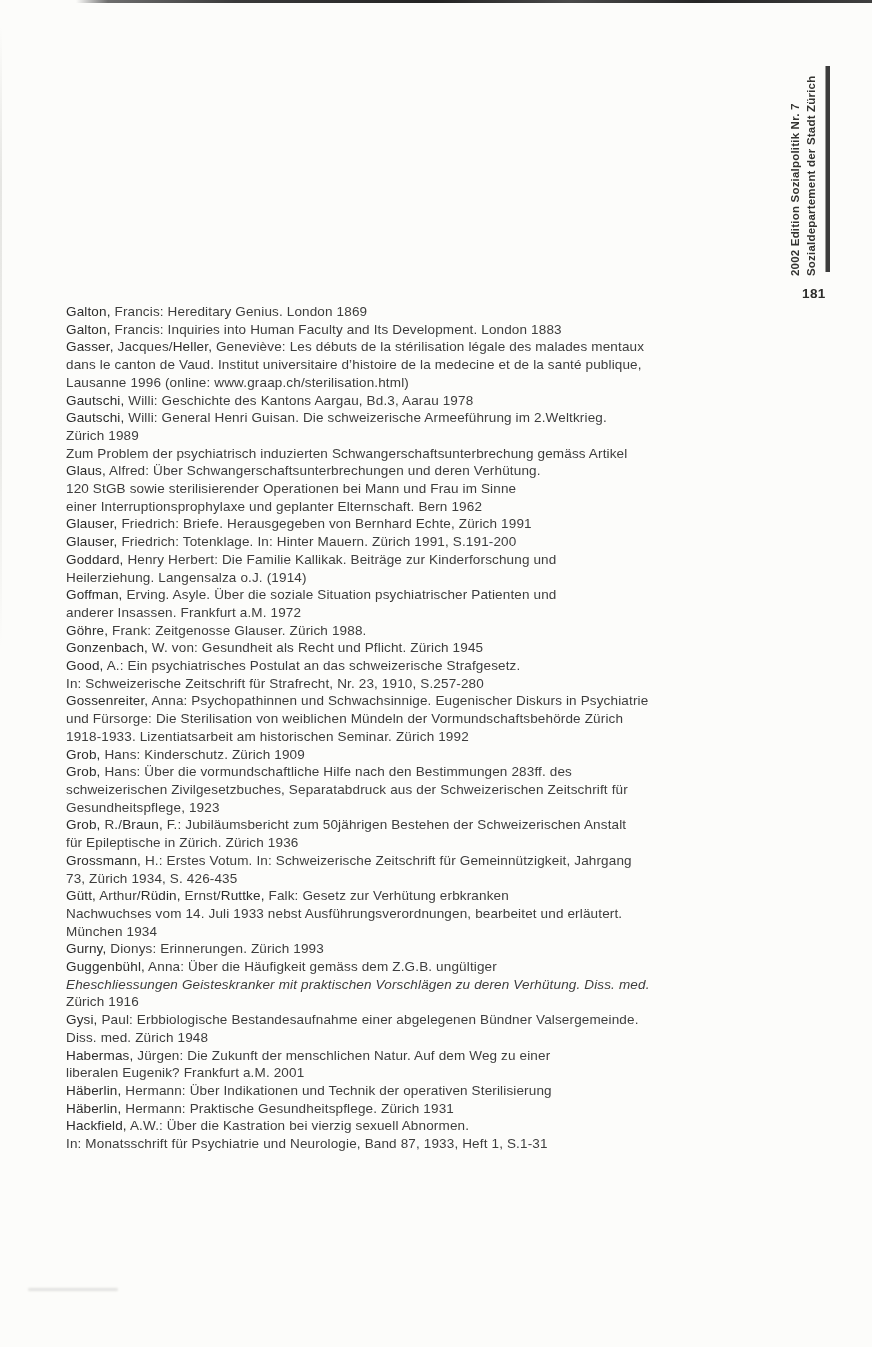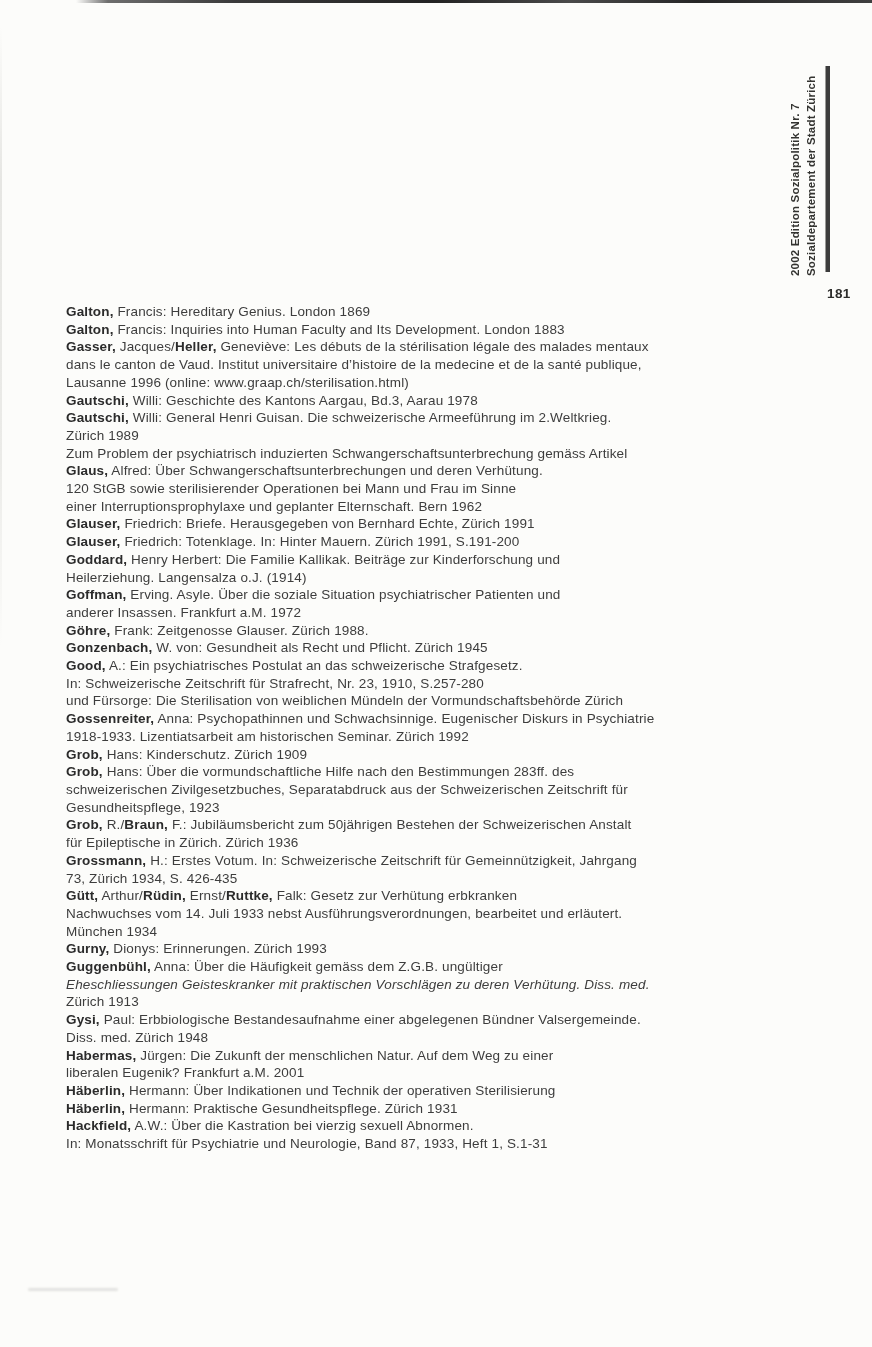--- a/index.html
+++ b/index.html
@@ -24,37 +24,37 @@
   .scan-smudge{
     position:absolute;left:28px;top:1288px;width:90px;height:3px;
     background:rgba(150,150,148,0.25);filter:blur(1px);border-radius:2px;
   }
   
   .bib{
     position:absolute;left:66px;top:303px;width:700px;
     font-size:13.5px;line-height:17.7px;letter-spacing:0.15px;
     color:#3d3d3d;
   }
-  .bib .b{font-weight:bold;color:#2b2b2b;}
+  .bib .b{font-weight:normal;color:#2b2b2b;}
   .bib .i{font-style:italic;}
   
   .sidebar-rot{
     position:absolute;transform:rotate(-90deg);transform-origin:0 0;
     white-space:nowrap;font-weight:bold;font-size:11.5px;line-height:13px;
     letter-spacing:0.2px;color:#333330;
   }
   #sb1{left:789px;top:276px;}
   #sb2{left:805px;top:276px;}
   .rule{
     position:absolute;left:825px;top:66px;width:4px;height:206px;
     background:#3c3c3c;border-left:1px solid #9a9a97;
   }
   .pagenum{
     position:absolute;left:802px;top:286px;
-    font-weight:bold;font-size:13.5px;letter-spacing:0.4px;color:#2d2d2b;margin-left:25px;
+    font-weight:bold;font-size:13.5px;letter-spacing:0.4px;color:#2d2d2b;
   }
 </style>
 </head>
 <body>
 
 <div class="page">
   <div class="scan-top"></div>
   <div class="scan-left"></div>
   <div class="scan-smudge"></div>
 
@@ -74,38 +74,38 @@
       <div class="bib-line"><span class="b">Glauser,</span><span> Friedrich: Briefe. Herausgegeben von Bernhard Echte, Zürich 1991</span></div>
       <div class="bib-line"><span class="b">Glauser,</span><span> Friedrich: Totenklage. In: Hinter Mauern. Zürich 1991, S.191-200</span></div>
       <div class="bib-line"><span class="b">Goddard,</span><span> Henry Herbert: Die Familie Kallikak. Beiträge zur Kinderforschung und</span></div>
       <div class="bib-line"><span>Heilerziehung. Langensalza o.J. (1914)</span></div>
       <div class="bib-line"><span class="b">Goffman,</span><span> Erving. Asyle. Über die soziale Situation psychiatrischer Patienten und</span></div>
       <div class="bib-line"><span>anderer Insassen. Frankfurt a.M. 1972</span></div>
       <div class="bib-line"><span class="b">Göhre,</span><span> Frank: Zeitgenosse Glauser.  Zürich 1988.</span></div>
       <div class="bib-line"><span class="b">Gonzenbach,</span><span> W. von: Gesundheit als Recht und Pflicht. Zürich 1945</span></div>
       <div class="bib-line"><span class="b">Good,</span><span> A.: Ein psychiatrisches Postulat an das schweizerische Strafgesetz.</span></div>
       <div class="bib-line"><span>In: Schweizerische Zeitschrift für Strafrecht, Nr. 23, 1910, S.257-280</span></div>
+      <div class="bib-line"><span class="b">Gossenreiter,</span><span> Anna: Psychopathinnen und Schwachsinnige. Eugenischer Diskurs in Psychiatrie</span></div>
       <div class="bib-line"><span>und Fürsorge: Die Sterilisation von weiblichen Mündeln der Vormundschaftsbehörde Zürich</span></div>
-      <div class="bib-line"><span class="b">Gossenreiter,</span><span> Anna: Psychopathinnen und Schwachsinnige. Eugenischer Diskurs in Psychiatrie</span></div>
       <div class="bib-line"><span>1918-1933. Lizentiatsarbeit am historischen Seminar.  Zürich 1992</span></div>
       <div class="bib-line"><span class="b">Grob,</span><span> Hans: Kinderschutz. Zürich 1909</span></div>
       <div class="bib-line"><span class="b">Grob,</span><span> Hans: Über die vormundschaftliche Hilfe nach den Bestimmungen 283ff. des</span></div>
       <div class="bib-line"><span>schweizerischen Zivilgesetzbuches, Separatabdruck aus der Schweizerischen Zeitschrift für</span></div>
       <div class="bib-line"><span>Gesundheitspflege, 1923</span></div>
       <div class="bib-line"><span class="b">Grob,</span><span> R./</span><span class="b">Braun,</span><span> F.: Jubiläumsbericht zum 50jährigen Bestehen der Schweizerischen Anstalt</span></div>
       <div class="bib-line"><span>für Epileptische in Zürich. Zürich 1936</span></div>
       <div class="bib-line"><span class="b">Grossmann,</span><span> H.: Erstes Votum. In: Schweizerische Zeitschrift für Gemeinnützigkeit, Jahrgang</span></div>
       <div class="bib-line"><span>73, Zürich 1934, S. 426-435</span></div>
       <div class="bib-line"><span class="b">Gütt,</span><span> Arthur/</span><span class="b">Rüdin,</span><span> Ernst/</span><span class="b">Ruttke,</span><span> Falk: Gesetz zur Verhütung erbkranken</span></div>
       <div class="bib-line"><span>Nachwuchses vom 14. Juli 1933 nebst Ausführungsverordnungen, bearbeitet und erläutert.</span></div>
       <div class="bib-line"><span>München 1934</span></div>
       <div class="bib-line"><span class="b">Gurny,</span><span> Dionys: Erinnerungen. Zürich 1993</span></div>
       <div class="bib-line"><span class="b">Guggenbühl,</span><span> Anna: Über die Häufigkeit gemäss dem Z.G.B. ungültiger</span></div>
       <div class="bib-line"><span class="i">Eheschliessungen Geisteskranker mit praktischen Vorschlägen zu deren Verhütung. Diss. med.</span></div>
-      <div class="bib-line"><span>Zürich 1913</span></div>
+      <div class="bib-line"><span>Zürich 1916</span></div>
       <div class="bib-line"><span class="b">Gysi,</span><span> Paul: Erbbiologische Bestandesaufnahme einer abgelegenen Bündner Valsergemeinde.</span></div>
       <div class="bib-line"><span>Diss. med. Zürich 1948</span></div>
       <div class="bib-line"><span class="b">Habermas,</span><span> Jürgen: Die Zukunft der menschlichen Natur. Auf dem Weg zu einer</span></div>
       <div class="bib-line"><span>liberalen Eugenik? Frankfurt a.M. 2001</span></div>
       <div class="bib-line"><span class="b">Häberlin,</span><span> Hermann: Über Indikationen und Technik der operativen Sterilisierung</span></div>
       <div class="bib-line"><span class="b">Häberlin,</span><span> Hermann: Praktische Gesundheitspflege. Zürich 1931</span></div>
       <div class="bib-line"><span class="b">Hackfield,</span><span> A.W.: Über die Kastration bei vierzig sexuell Abnormen.</span></div>
       <div class="bib-line"><span>In: Monatsschrift für Psychiatrie und Neurologie, Band 87, 1933, Heft 1, S.1-31</span></div>
     </main>
 

